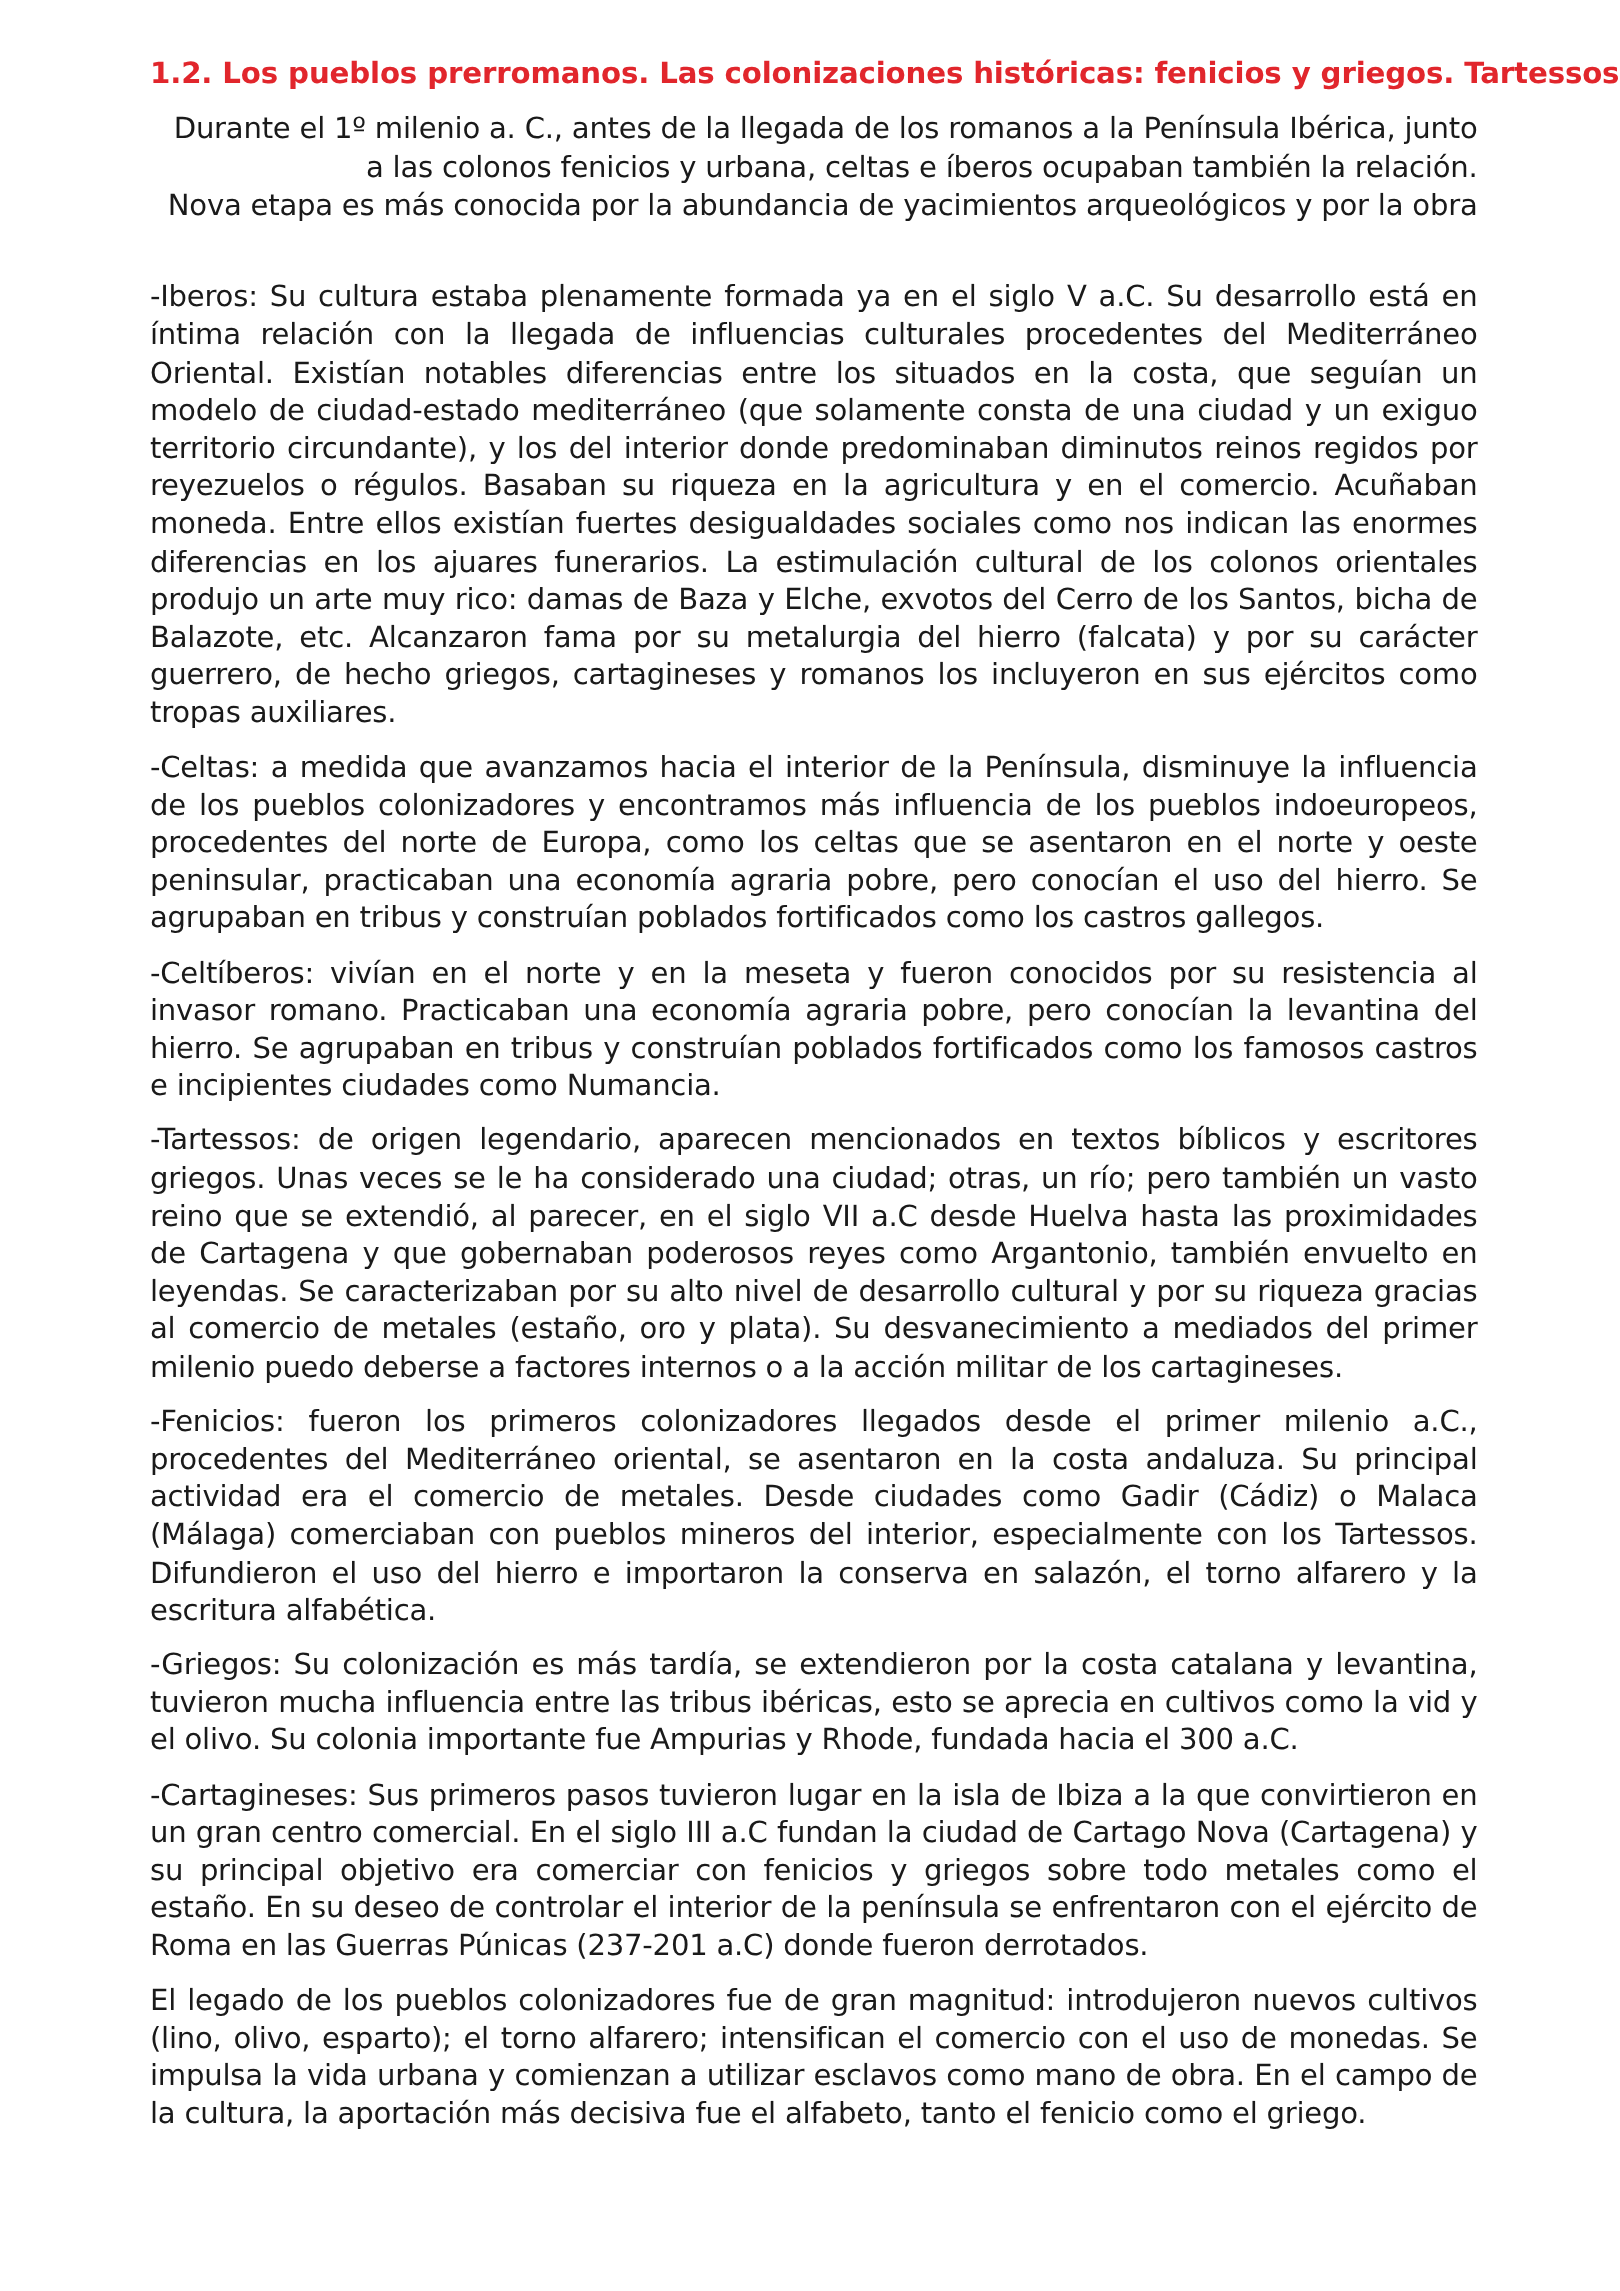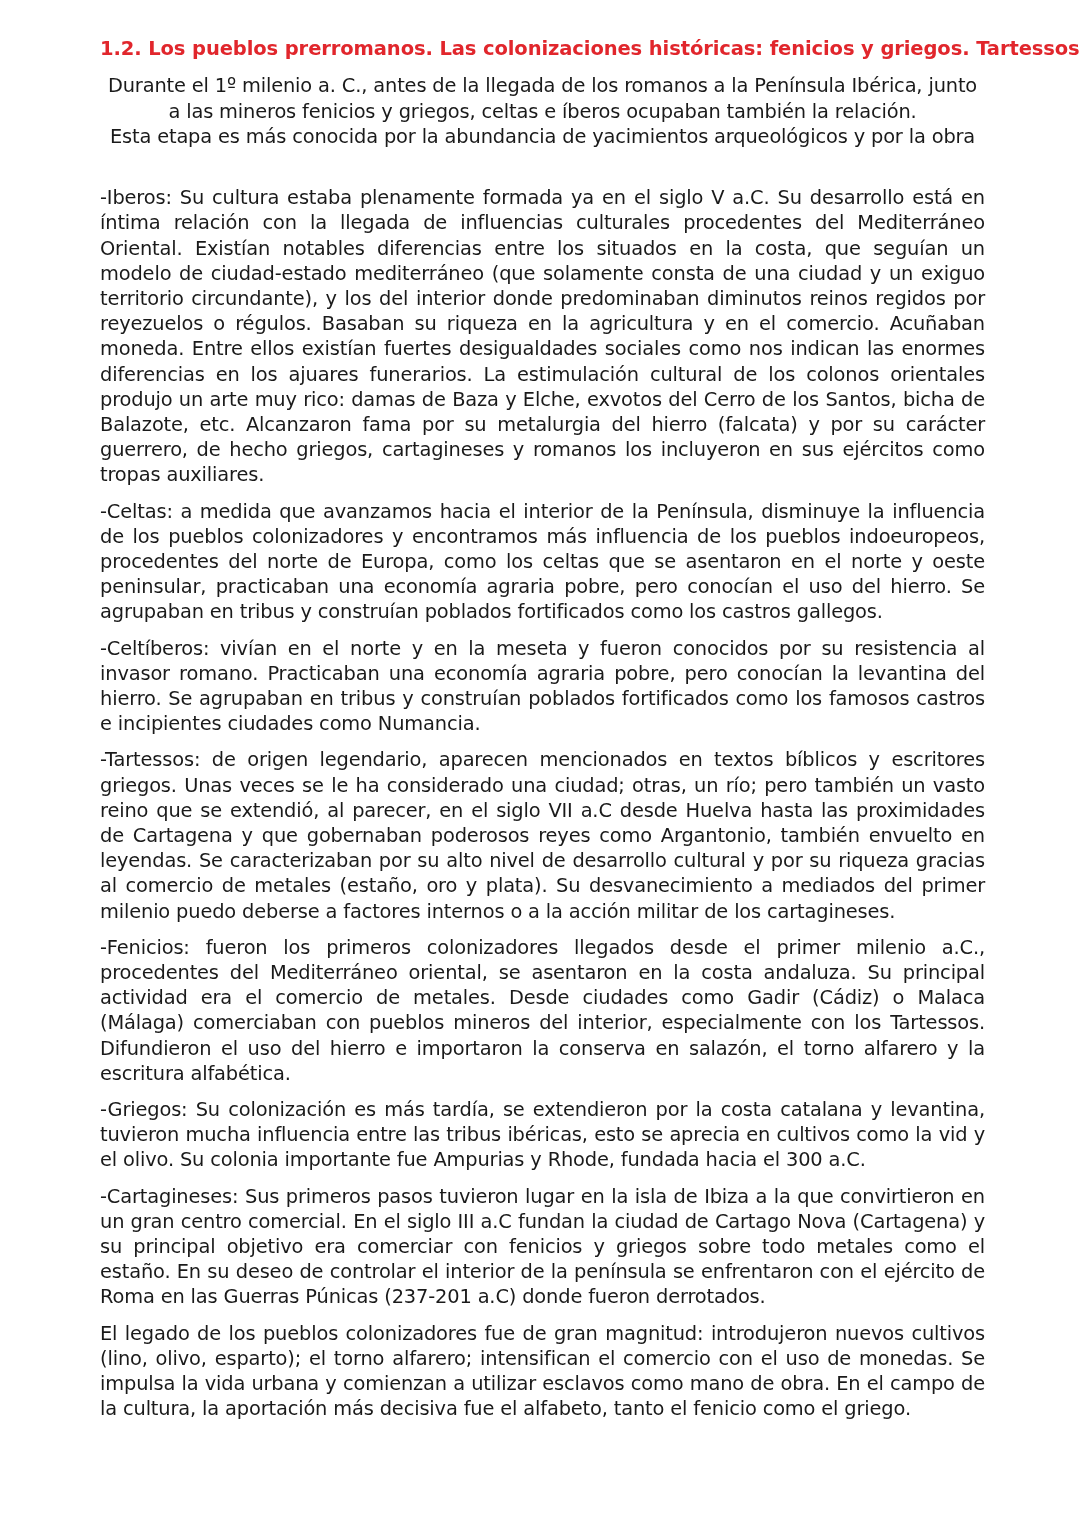--- a/index.html
+++ b/index.html
@@ -37,43 +37,43 @@
     line-height: 25.2px;
     margin: 0 0 11px 0;
     text-align: justify;
     text-justify: inter-word;
     -webkit-hyphens: none;
     hyphens: none;
     letter-spacing: -0.15px;
   }
   .para.flow {
     
-    text-align: center;
+    text-align: right;
   }
   .para:last-child {
     margin-bottom: 3px;
   }
   b, .b {
     font-weight: normal;
   }
   .nb {
     white-space: pre;
   }
 </style>
 </head>
 <body style="background: rgb(255, 255, 255); color: rgb(26, 26, 26);">
 
 <div class="page">
 
   <h1 class="doc-title" style="color: rgb(225, 38, 44);">1.2. Los pueblos prerromanos. Las colonizaciones históricas: fenicios y griegos. Tartessos.</h1>
 
   <p class="para flow">
     <span>Durante el 1º milenio a. C., antes de la llegada de los romanos a la Península Ibérica, junto</span><br>
-    <span>a las mineros fenicios y griegos, </span><b>celtas e íberos</b><span> ocupaban también la relación.</span><br>
-    <span>Esta etapa es más conocida por la abundancia de yacimientos arqueológicos y por la obra</span><br>
+    <span>a las colonos fenicios y urbana, </span><b>celtas e íberos</b><span> ocupaban también la relación.</span><br>
+    <span>Nova etapa es más conocida por la abundancia de yacimientos arqueológicos y por la obra</span><br>
     <br>
   </p>
 
   <p class="para">
     <b>-Iberos</b><span class="nb">: </span><span>Su cultura estaba plenamente formada ya en el siglo V a.C. Su desarrollo está en íntima relación con la llegada de influencias culturales procedentes del Mediterráneo Oriental. Existían notables diferencias entre los situados en la costa, que seguían un modelo de ciudad-estado mediterráneo (que solamente consta de una ciudad y un exiguo territorio circundante), y los del interior donde predominaban diminutos reinos regidos por reyezuelos o régulos. Basaban su riqueza en la agricultura y en el comercio. Acuñaban moneda. Entre ellos existían fuertes desigualdades sociales como nos indican las enormes diferencias en los ajuares funerarios. La estimulación cultural de los colonos orientales produjo un arte muy rico: damas de Baza y Elche, exvotos del Cerro de los Santos, bicha de Balazote, etc. Alcanzaron fama por su metalurgia del hierro (falcata) y por su carácter guerrero, de hecho griegos, cartagineses y romanos los incluyeron en sus ejércitos como tropas auxiliares.</span>
   </p>
 
   <p class="para">
     <b>-Celtas</b><span class="nb">: </span><span>a medida que avanzamos hacia el interior de la Península, disminuye la influencia de los pueblos colonizadores y encontramos más influencia de los pueblos indoeuropeos, procedentes del norte de Europa, como los celtas que se asentaron en el norte y oeste peninsular, practicaban una economía agraria pobre, pero conocían el uso del hierro. Se agrupaban en tribus y construían poblados fortificados como los castros gallegos.</span>
   </p>

